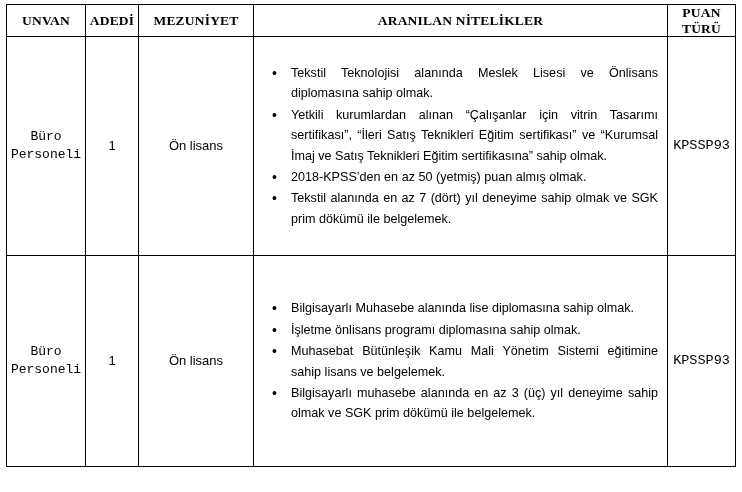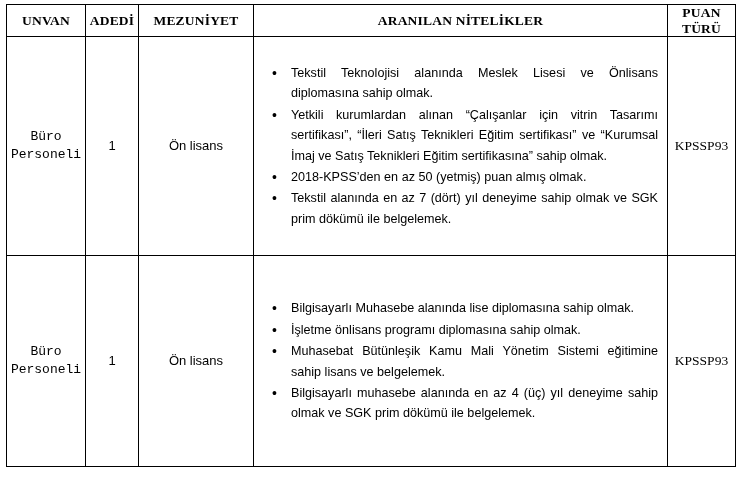--- a/index.html
+++ b/index.html
@@ -56,21 +56,21 @@
     line-height: 1.35;
   }
   td.cell-unvan {
     font-size: 13px;
     font-family: Liberation Mono, monospace;
   }
   td.cell-adedi {
     font-size: 13px;
   }
   td.cell-puan {
-    font-family: Liberation Serif, serif;
+    font-family: Liberation Mono, monospace;
     font-size: 13.5px;
   }
   td.cell-quals {
     padding: 9px 10px 9px 4px;
   }
   ul.qual-list {
     margin: 9px;
     padding: 0 0 0 26px;
     list-style: none;
   }
@@ -136,20 +136,20 @@
       </tr>
       <tr class="row2">
         <td class="cell-center cell-unvan">Büro Personeli</td>
         <td class="cell-center cell-adedi">1</td>
         <td class="cell-center cell-mezuniyet">Ön lisans</td>
         <td class="cell-quals">
           <ul class="qual-list">
             <li>Bilgisayarlı Muhasebe alanında lise diplomasına sahip olmak.</li>
             <li>İşletme önlisans programı diplomasına sahip olmak.</li>
             <li>Muhasebat Bütünleşik Kamu Mali Yönetim Sistemi eğitimine sahip lisans ve belgelemek.</li>
-            <li>Bilgisayarlı muhasebe alanında en az 4 (üç) yıl deneyime sahip olmak ve SGK prim dökümü ile belgelemek.</li>
+            <li>Bilgisayarlı muhasebe alanında en az 3 (üç) yıl deneyime sahip olmak ve SGK prim dökümü ile belgelemek.</li>
           </ul>
         </td>
         <td class="cell-center cell-puan">KPSSP93</td>
       </tr>
     </tbody>
   </table>
 </div>
 
 </body></html>

